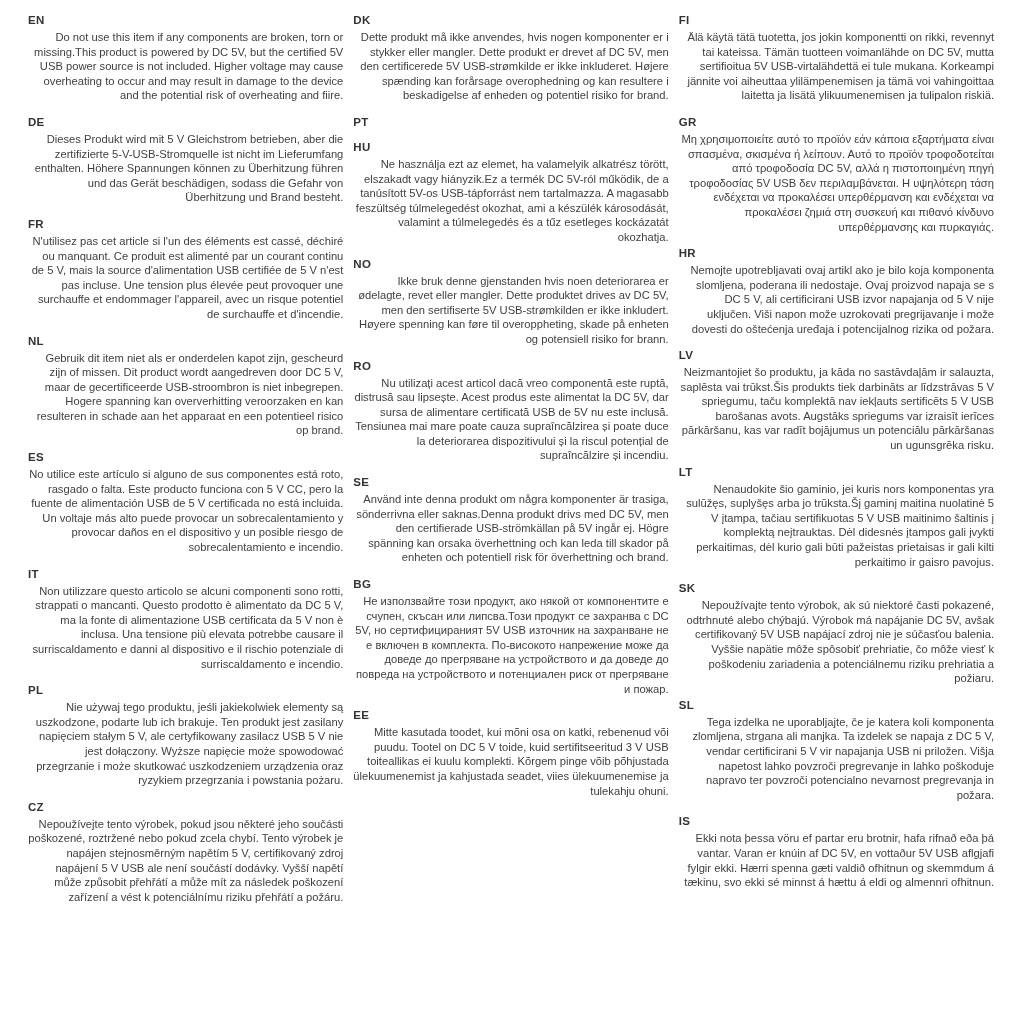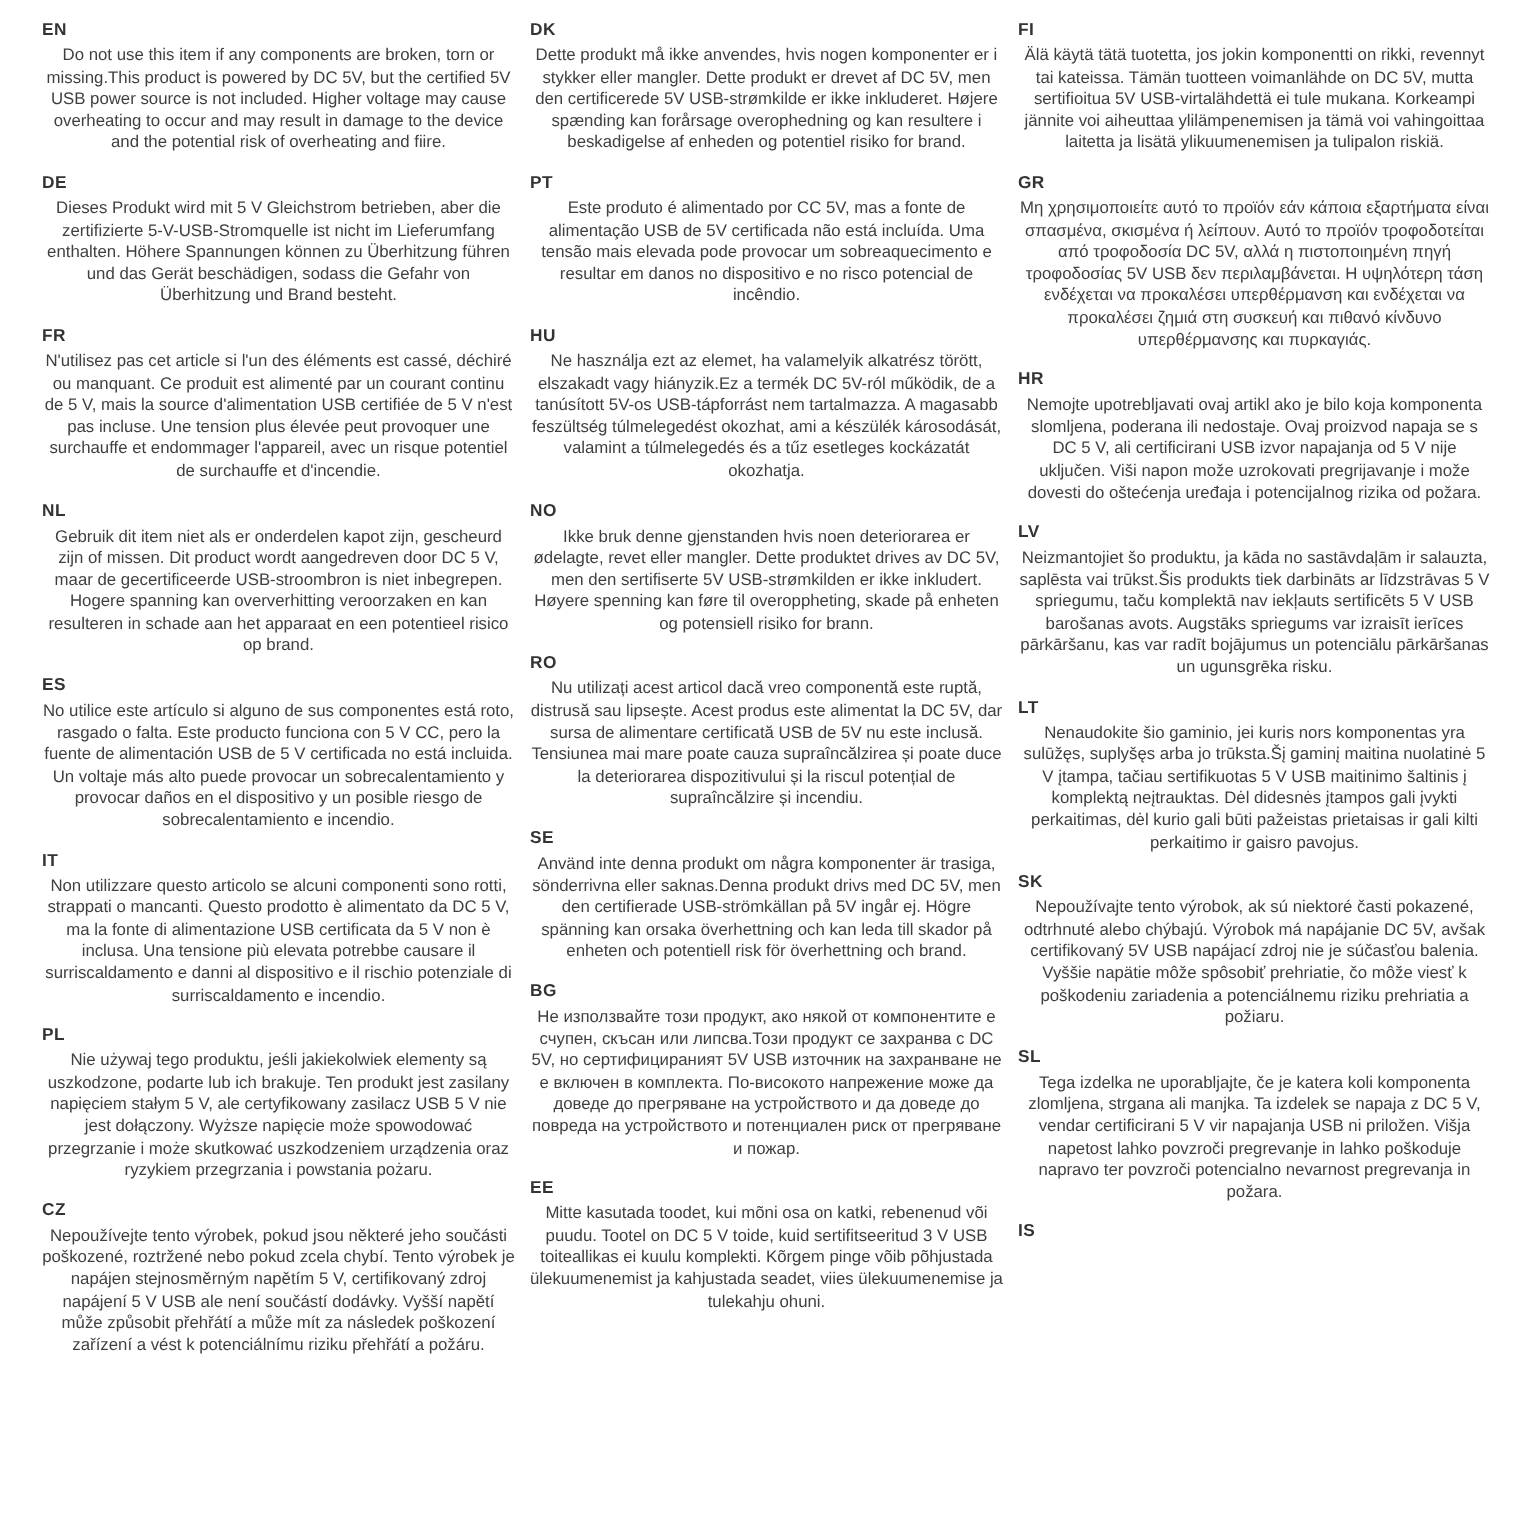--- a/index.html
+++ b/index.html
@@ -36,21 +36,21 @@
     color: #333333;
     margin: 0 0 4px 0;
     letter-spacing: 0.3px;
   }
   .lang-text {
     font-size: 11.2px;
     line-height: 14.6px;
     font-weight: 400;
     color: #3f3f3f;
     margin: 0;
-    text-align: center;
+    text-align: right;
   }
 </style>
 </head>
 <body>
 
 <div class="page">
 
   <div class="col">
     <div class="section">
       <h3 class="lang-code">EN</h3>
@@ -86,21 +86,20 @@
     </div>
   </div>
 
   <div class="col">
     <div class="section">
       <h3 class="lang-code">DK</h3>
       <p class="lang-text">Dette produkt må ikke anvendes, hvis nogen komponenter er i stykker eller mangler. Dette produkt er drevet af DC 5V, men den certificerede 5V USB-strømkilde er ikke inkluderet. Højere spænding kan forårsage overophedning og kan resultere i beskadigelse af enheden og potentiel risiko for brand.</p>
     </div>
     <div class="section">
       <h3 class="lang-code">PT</h3>
-      <p class="lang-text">Este produto é alimentado por CC 5V, mas a fonte de alimentação USB de 5V certificada não está incluída. Uma tensão mais elevada pode provocar um sobreaquecimento e resultar em danos no dispositivo e no risco potencial de incêndio.</p>
     </div>
     <div class="section">
       <h3 class="lang-code">HU</h3>
       <p class="lang-text">Ne használja ezt az elemet, ha valamelyik alkatrész törött, elszakadt vagy hiányzik.Ez a termék DC 5V-ról működik, de a tanúsított 5V-os USB-tápforrást nem tartalmazza. A magasabb feszültség túlmelegedést okozhat, ami a készülék károsodását, valamint a túlmelegedés és a tűz esetleges kockázatát okozhatja.</p>
     </div>
     <div class="section">
       <h3 class="lang-code">NO</h3>
       <p class="lang-text">Ikke bruk denne gjenstanden hvis noen deteriorarea er ødelagte, revet eller mangler. Dette produktet drives av DC 5V, men den sertifiserte 5V USB-strømkilden er ikke inkludert. Høyere spenning kan føre til overoppheting, skade på enheten og potensiell risiko for brann.</p>
     </div>
     <div class="section">
@@ -145,16 +144,17 @@
     <div class="section">
       <h3 class="lang-code">SK</h3>
       <p class="lang-text">Nepoužívajte tento výrobok, ak sú niektoré časti pokazené, odtrhnuté alebo chýbajú. Výrobok má napájanie DC 5V, avšak certifikovaný 5V USB napájací zdroj nie je súčasťou balenia. Vyššie napätie môže spôsobiť prehriatie, čo môže viesť k poškodeniu zariadenia a potenciálnemu riziku prehriatia a požiaru.</p>
     </div>
     <div class="section">
       <h3 class="lang-code">SL</h3>
       <p class="lang-text">Tega izdelka ne uporabljajte, če je katera koli komponenta zlomljena, strgana ali manjka. Ta izdelek se napaja z DC 5 V, vendar certificirani 5 V vir napajanja USB ni priložen. Višja napetost lahko povzroči pregrevanje in lahko poškoduje napravo ter povzroči potencialno nevarnost pregrevanja in požara.</p>
     </div>
     <div class="section">
       <h3 class="lang-code">IS</h3>
+      <p class="lang-text">Ekki nota þessa vöru ef partar eru brotnir, hafa rifnað eða þá vantar. Varan er knúin af DC 5V, en vottaður 5V USB aflgjafi fylgir ekki. Hærri spenna gæti valdið ofhitnun og skemmdum á tækinu, svo ekki sé minnst á hættu á eldi og almennri ofhitnun.</p>
     </div>
   </div>
 
 </div>
 
 </body></html>

